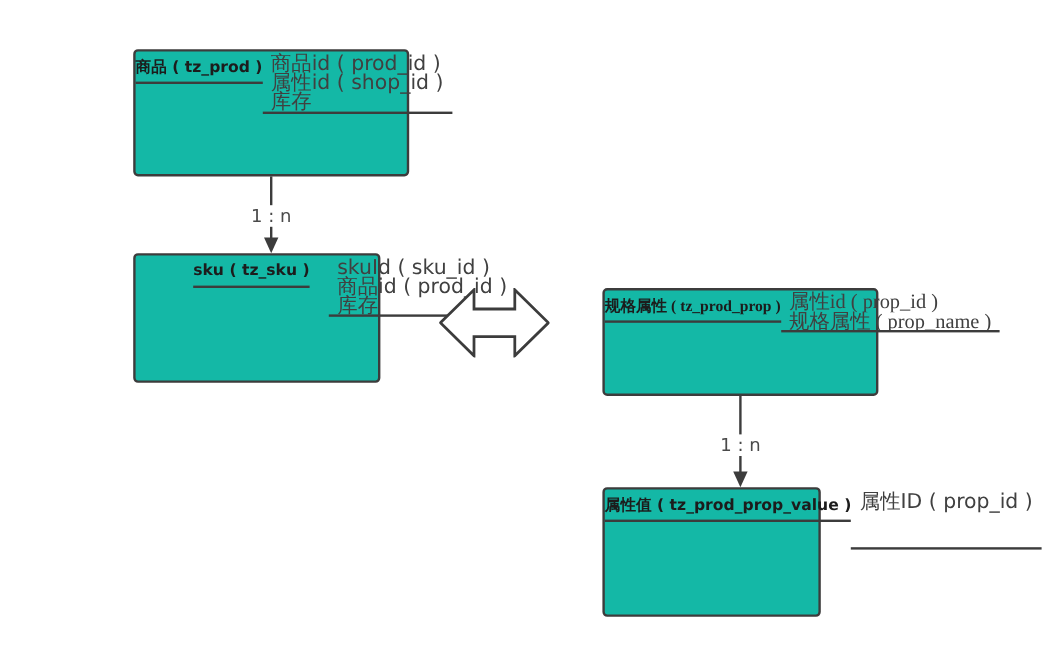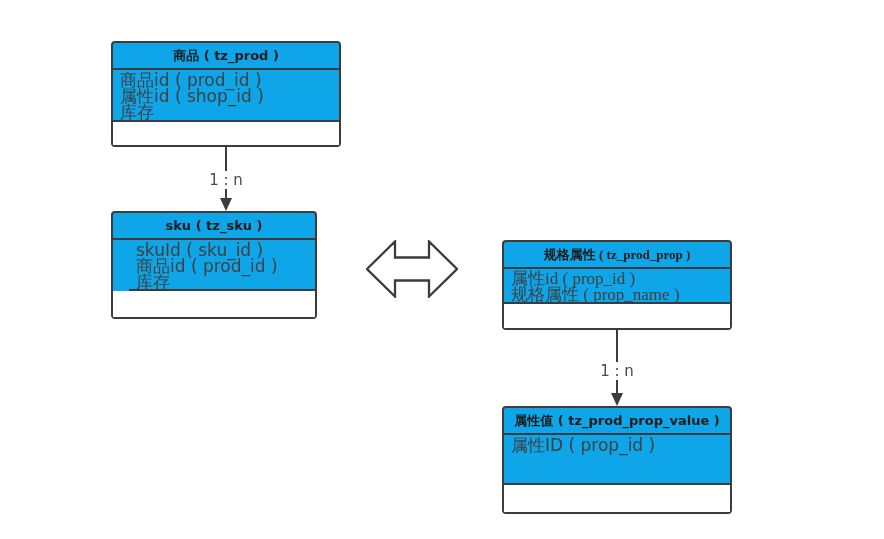--- a/index.html
+++ b/index.html
@@ -8,22 +8,21 @@
     position: relative;
     width: 884px;
     height: 539px;
     background: #ffffff;
     font-family: "DejaVu Sans", "Liberation Sans", sans-serif;
     overflow: hidden;
   }
   .entity {
     position: absolute;
     display: flex;
-    flex-direction: column;
-    background: #0ea5e9;
+    background: #14b8a6;
     border: 2px solid #3c3c3c;
     border-radius: 4px;
   }
   .entity-title {
     flex: 0 0 auto;
     height: 27px;
     display: flex;
     align-items: center;
     justify-content: center;
     font-size: 13px;
@@ -38,25 +37,25 @@
     font-size: 17px;
     color: #404040;
     border-bottom: 2px solid #3c3c3c;
     overflow: hidden;
   }
   .field { line-height: 16px; white-space: nowrap; }
   .entity-footer { flex: 1 1 auto; background: #ffffff; }
 
   #e-prod       { left: 111px; top: 41px;  width: 230px; height: 106px; }
   #e-prod  .entity-fields { height: 52px; }
-  #e-sku        { left: 111px; top: 211px; width: 206px; height: 108px; }
+  #e-sku        { left: 111px; top: 211px; width: 206px; height: 108px; padding-left: 48px; }
   #e-sku   .entity-fields { height: 51px; margin-left: 16px; }
   #e-prop       { left: 502px; top: 240px; width: 230px; height: 90px; font-family: Liberation Serif, serif; }
   #e-prop  .entity-fields { height: 35px; }
-  #e-propval    { left: 502px; top: 406px; width: 230px; height: 108px; }
+  #e-propval    { left: 502px; top: 406px; width: 182px; height: 108px; }
   #e-propval .entity-fields { height: 50px; }
 
   .connector { position: absolute; }
   .connector-line {
     position: absolute;
     left: 50%;
     transform: translateX(-50%);
     top: 0;
     width: 2px;
     background: #3c3c3c;

